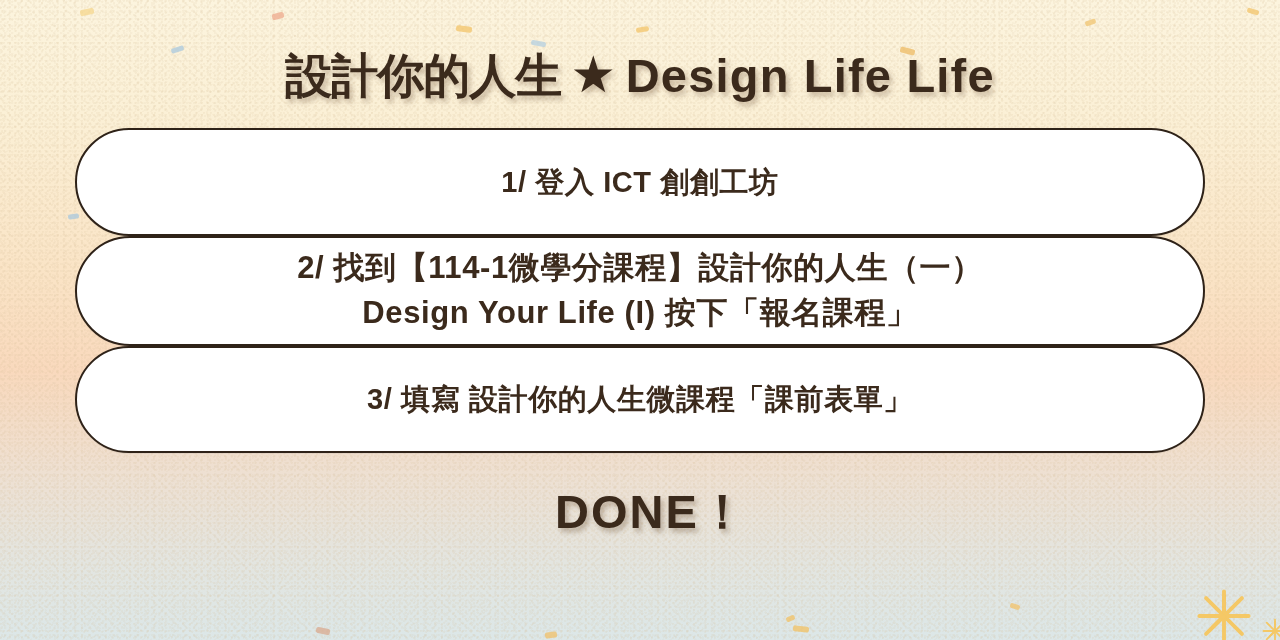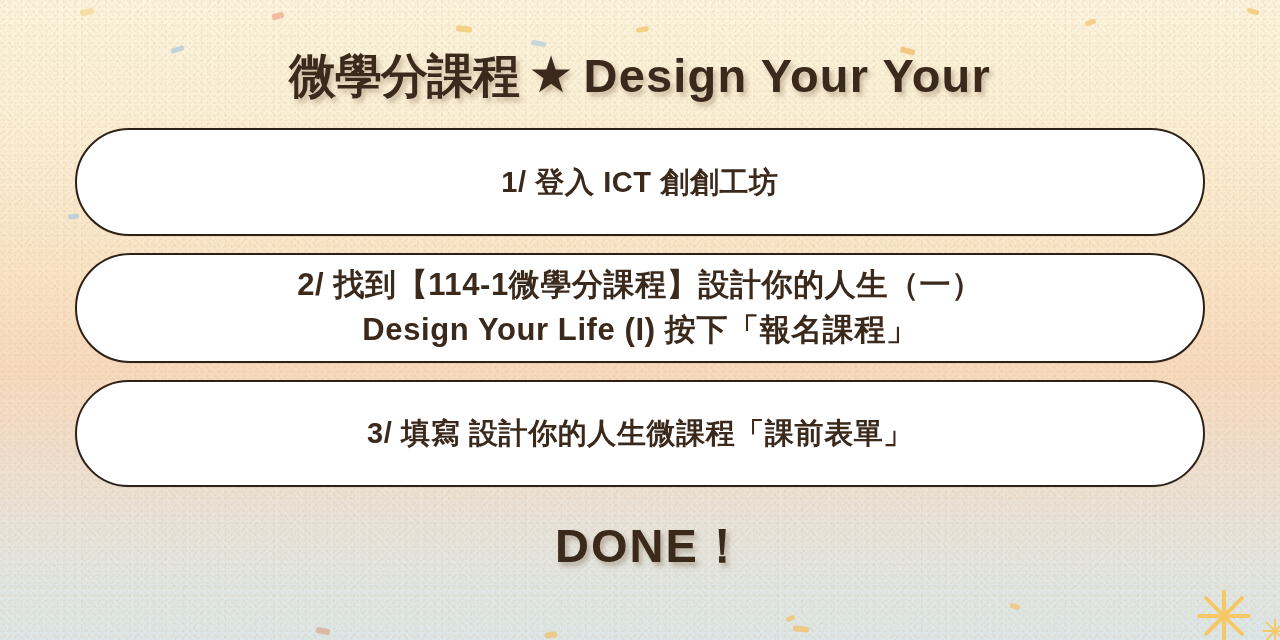--- a/index.html
+++ b/index.html
@@ -90,21 +90,20 @@
   .title .ten {
     letter-spacing:1.2px;
   }
 
   
   .cards {
     margin-top:29px;
     width:1130px;
     display:flex;
     flex-direction:column;
-    gap:17px;
   }
 
   .card {
     background:#ffffff;
     border:2px solid #2e2218;
     border-radius:999px;
     display:flex;
     align-items:center;
     justify-content:center;
     text-align:center;
@@ -179,23 +178,23 @@
         <line x1="82" y1="18" x2="18" y2="82"></line>
         <line x1="50" y1="14" x2="50" y2="50"></line>
         <line x1="30" y1="70" x2="50" y2="50"></line>
       </g>
     </svg>
   </div>
 
 <div class="stage">
 
   <h1 class="title">
-    <span class="tzh">微學分課程</span>
+    <span class="tzh">設計你的人生</span>
     <span class="star">★</span>
-    <span class="ten">Design Your Your</span>
+    <span class="ten">Design Life Life</span>
   </h1>
 
   <div class="cards">
 
     <div class="card card-1">
       <div>
         <div class="card-line">1/ 登入 ICT 創創工坊</div>
       </div>
     </div>
 

